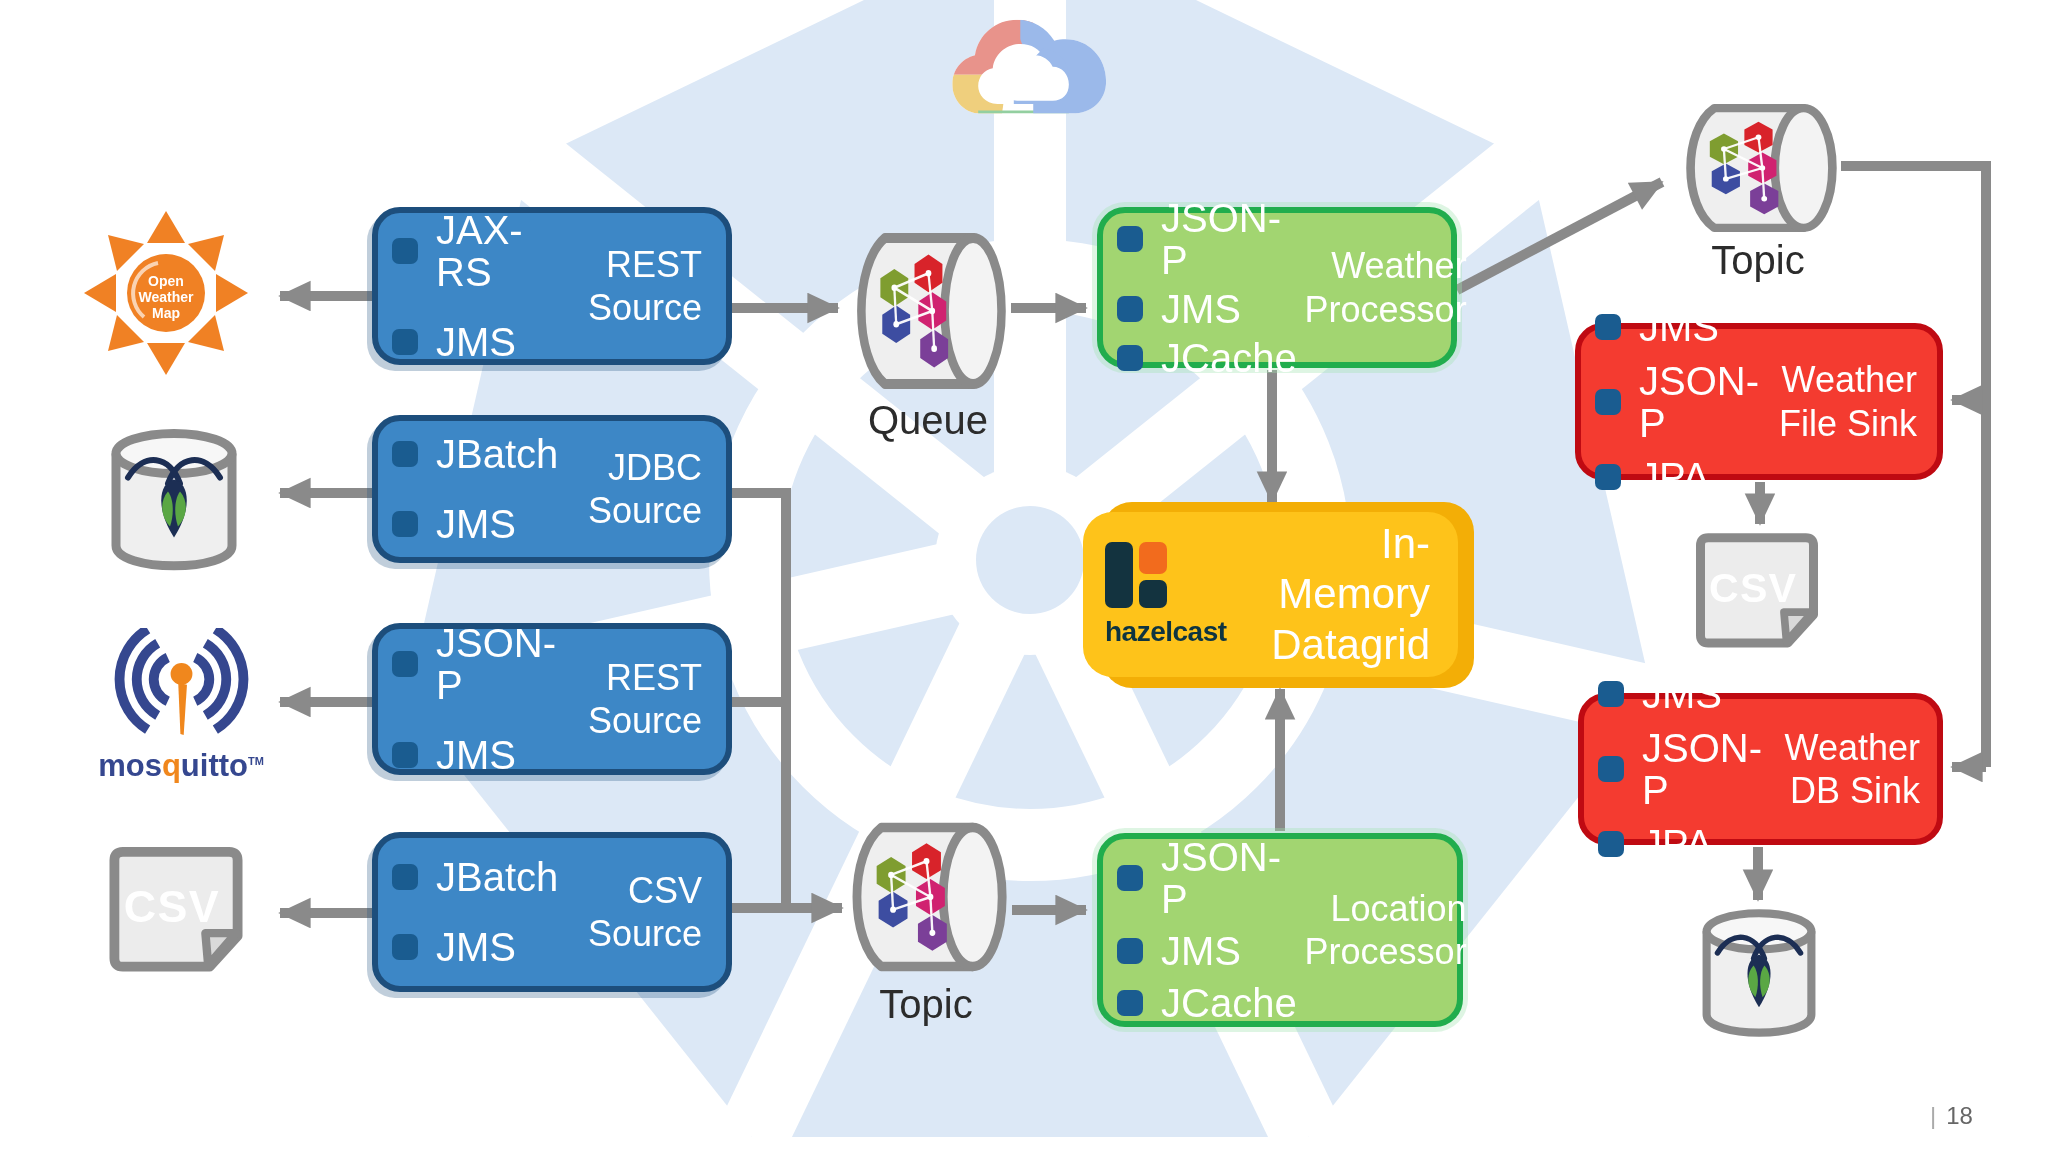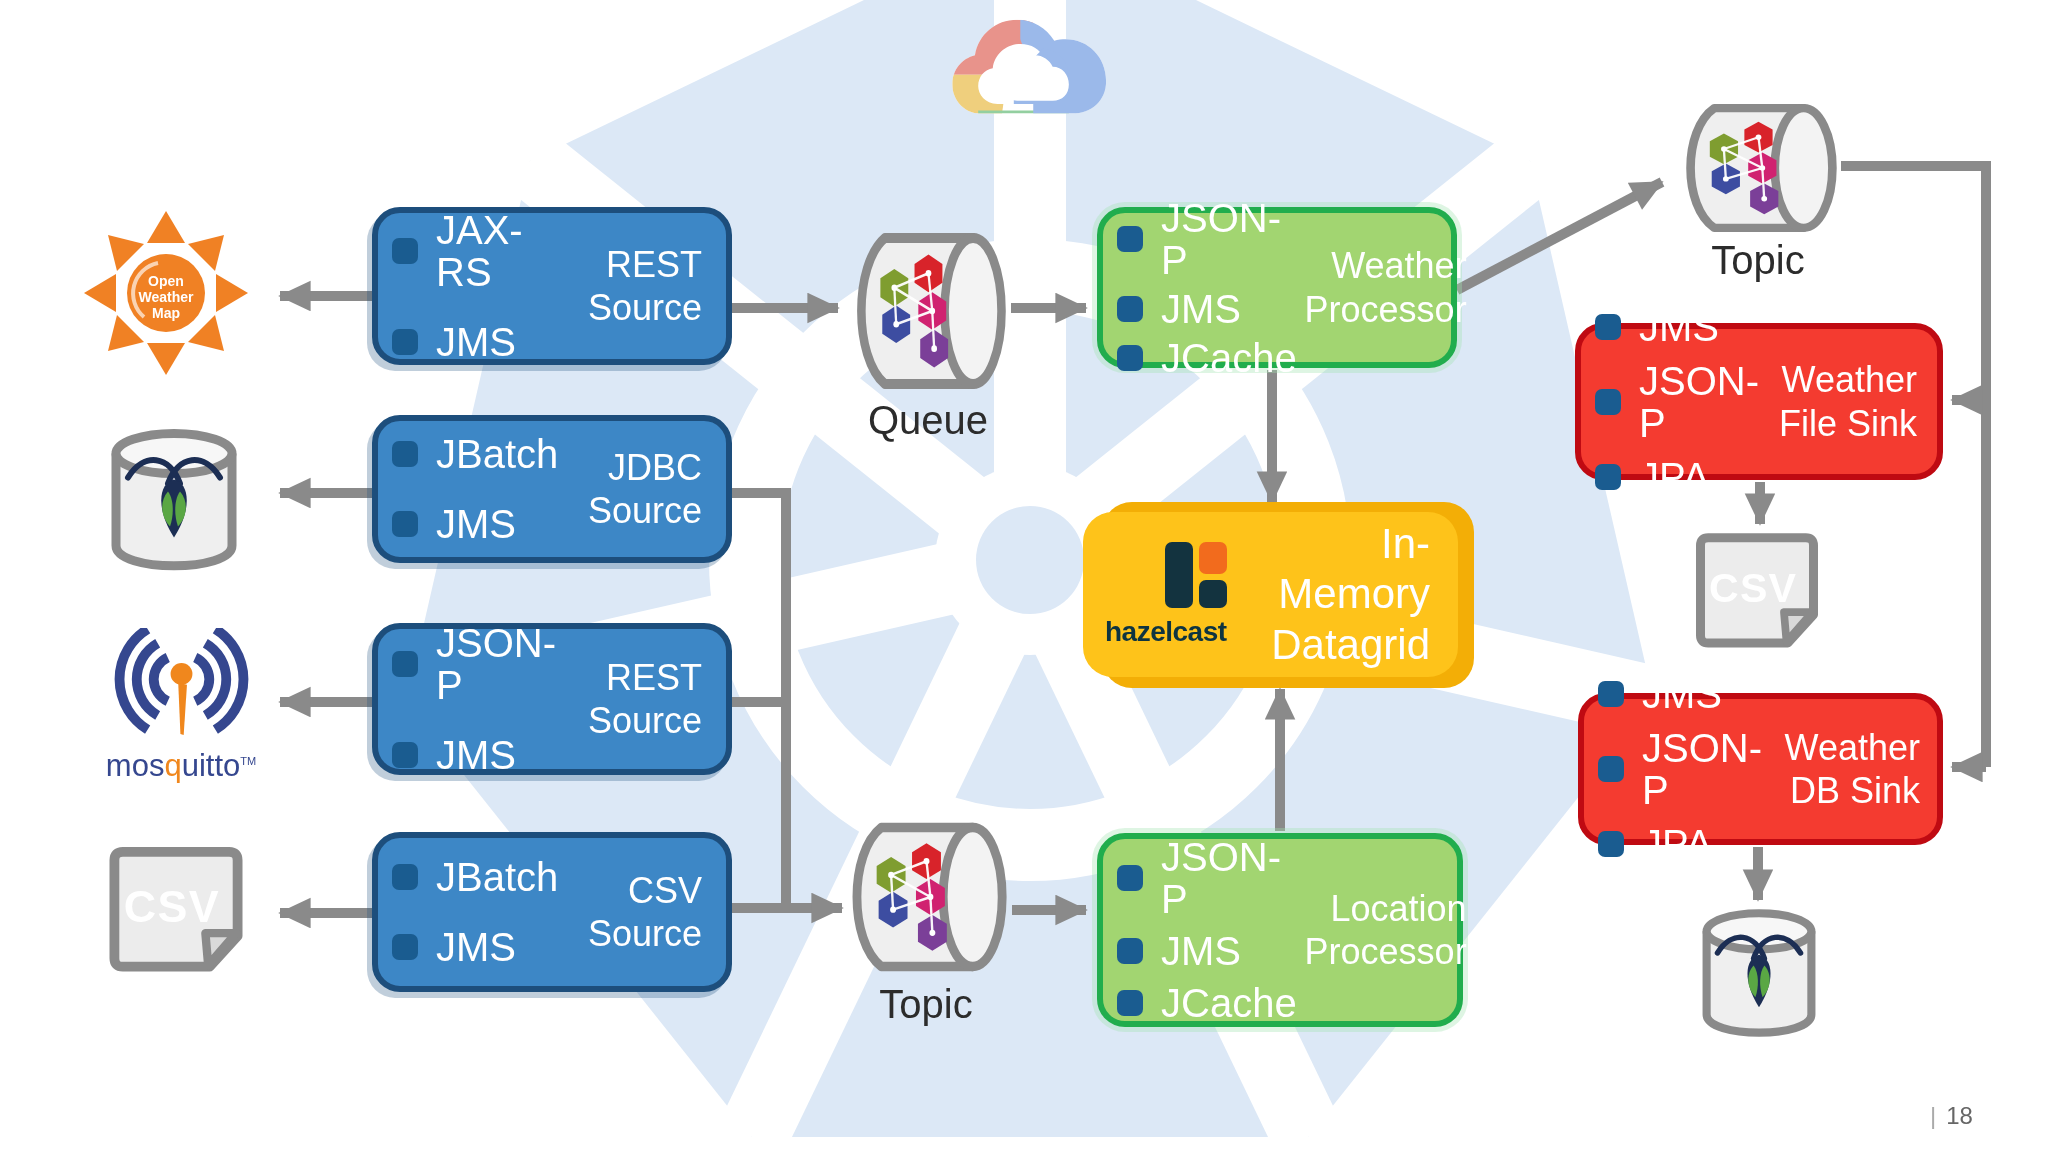--- a/index.html
+++ b/index.html
@@ -14,32 +14,32 @@
   .box.green{background:#a2d571;border:6px solid #21ad4d;box-shadow:0 0 0 5px rgba(160,225,175,.35);}
   .box.red{background:#f43b30;border:6px solid #bf0a12;}
   .box .items{display:flex;flex-direction:column;flex:1;justify-content:center;gap:var(--gap,10px);}
   .item{display:flex;align-items:center;gap:18px;font-size:40px;line-height:1.05;}
   .bullet{width:26px;height:26px;border-radius:7px;background:#1a5c90;flex:none;}
   .side-label{font-size:36px;line-height:1.2;text-align:right;flex:none;}
   
   .hzback{position:absolute;border-radius:30px;background:#f3ae06;}
   .hzbox{position:absolute;border-radius:30px;background:#fec31a;display:flex;align-items:center;
          padding:0 28px 0 22px;box-sizing:border-box;}
-  .hzlogo{display:flex;flex-direction:column;align-items:flex-end;gap:8px;}
+  .hzlogo{display:flex;flex-direction:column;align-items:flex-start;gap:8px;}
   .hzsquares{display:flex;gap:6px;}
   .hzbar{width:28px;height:66px;background:#13333f;border-radius:7px;}
   .hzcol{display:flex;flex-direction:column;gap:6px;}
   .hzsq1{width:28px;height:32px;background:#f26b1d;border-radius:7px;}
   .hzsq2{width:28px;height:28px;background:#13333f;border-radius:7px;}
   .hzbrand{font-size:28px;font-weight:bold;color:#0e3440;letter-spacing:-.5px;}
   .hzlabel{margin-left:auto;width:185px;font-size:42px;color:#fff;text-align:right;line-height:1.2;}
   
   .chanlabel{position:absolute;font-size:40px;color:#2c2c2c;text-align:center;}
   
-  .mqword{position:absolute;font-size:31px;font-weight:normal;color:#35478f;}
+  .mqword{position:absolute;font-size:31px;font-weight:bold;color:#35478f;}
   .mqword .q{color:#f0871d;}
   .mqword sup{font-size:11px;color:#35478f;}
   .pagenum{position:absolute;font-size:24px;color:#666;}
   .pagenum .sep{color:#aaa;margin-right:10px;}
 </style>
 </head>
 <body>
 
 <div class="stage">
 

